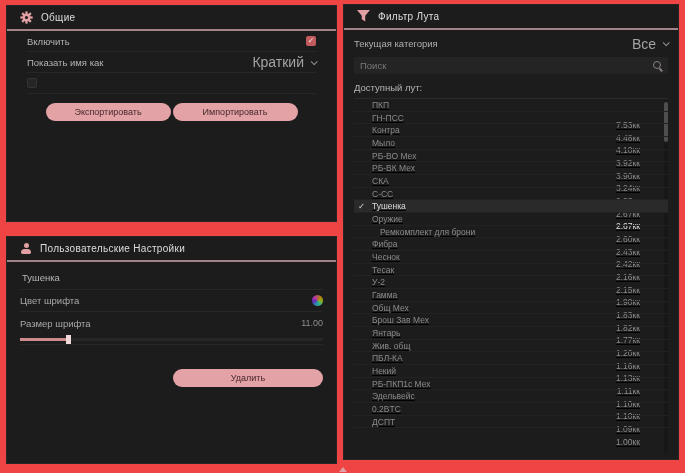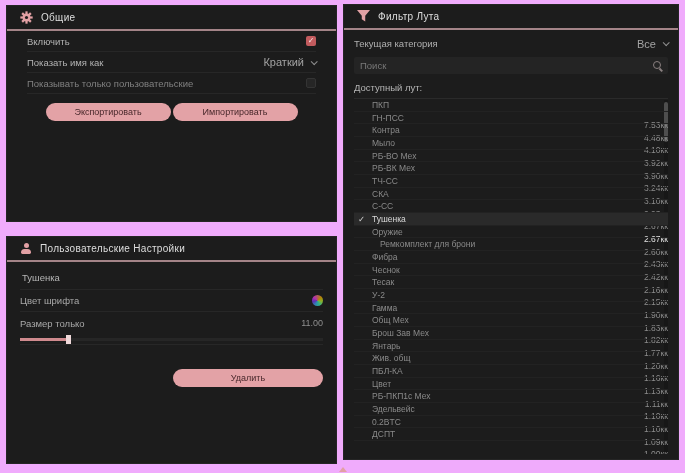--- a/index.html
+++ b/index.html
@@ -1,37 +1,37 @@
 <!DOCTYPE html>
 <html><head>
 <meta charset="utf-8">
 <style>
   * { margin:0; padding:0; box-sizing:border-box; }
   html,body { background:#0a0a0a; }
   body { font-family:"Liberation Sans","DejaVu Sans",sans-serif; width:685px; height:473px; overflow:hidden; }
-  .page { position:relative; width:685px; height:473px; background:#f0abfc; }
+  .page { position:relative; width:685px; height:473px; background:#ef4444; }
 
   .panel { position:absolute; background:#1c1c1c; border:1px solid #252525; }
   .panel-general { left:6px; top:5px; width:331px; height:217px; }
   .panel-custom  { left:6px; top:236px; width:331px; height:228px; }
   .panel-loot    { left:343px; top:4px; width:336px; height:456px; }
 
   .panel-header { display:flex; align-items:center; gap:8px; height:25px; padding:0 13px;
                   border-bottom:2px solid #a48488; }
   .panel-title { color:#dedede; font-size:10px; letter-spacing:.3px; }
   .hdr-icon { display:flex; align-items:center; }
 
   
   .gen-rows { padding:0 20px; }
   .gen-row { height:21px; display:flex; align-items:center; justify-content:space-between;
              border-bottom:1px solid #272727; }
   .gen-row .lbl { font-size:9.5px; color:#b3b3b3; }
   .gen-row.dim .lbl { color:#818181; }
   .dd { display:flex; align-items:center; gap:7px; cursor:pointer; }
-  .dd .dd-val { font-size:11px; color:#a3a3a3; }
+  .dd .dd-val { font-size:14px; color:#a3a3a3; }
   .chev { width:5px; height:5px; border-right:1.4px solid #8f8f8f; border-bottom:1.4px solid #8f8f8f;
           transform:rotate(45deg) translateY(-1px); display:inline-block; }
   .cb { width:10px; height:10px; border-radius:2px; font-size:8px; line-height:10px; text-align:center; cursor:pointer; }
   .cb.on  { background:#c25b5e; color:#f6e6e6; }
   .cb.off { background:#262626; border:1px solid #343434; color:transparent; }
   .btn-row { display:flex; justify-content:center; gap:2px; margin-top:9px; }
   .btn { background:#e3a2a6; color:#47272a; border:none; border-radius:9px; font-size:9px;
          font-family:inherit; padding:4px 0; width:125px; text-align:center; cursor:pointer; }
 
   
@@ -61,21 +61,21 @@
             justify-content:space-between; padding:0 6px; cursor:text;gap:20px; }
   .search .ph { font-size:9.5px; color:#787878; }
   .mag { position:relative; width:9px; height:9px; }
   .mag::before { content:""; position:absolute; left:0; top:0; width:6px; height:6px;
                  border:1.4px solid #8a8080; border-radius:50%; }
   .mag::after { content:""; position:absolute; width:4px; height:1.5px; background:#8a8080;
                 transform:rotate(45deg); right:-1px; bottom:0; }
   .loot-label { font-size:9.5px; color:#b5b5b5; padding:8px 0 5px 0; }
   .loot-list { position:relative; border-top:1px solid #2a2a2a; height:356px; overflow:hidden; }
   .loot-row { position:relative; height:12.68px; display:flex; align-items:center; justify-content:space-between;
-              padding:0 0 0 18px; border-bottom:1px solid #222; cursor:pointer; }
+              padding:0 28px 0 18px; border-bottom:1px solid #222; cursor:pointer;text-decoration:underline; }
   .loot-row .nm { font-size:8.5px; color:#8a8a8a; white-space:nowrap; }
   .loot-row .vl { font-size:8.5px; color:#8c8c8c;margin-top:40px; }
   .loot-row.sel { background:#2a2a2a; }
   .loot-row.sel .nm { color:#d9d9d9; }
   .loot-row.sel .vl { color:#e0e0e0; }
   .loot-row.ind { padding-left:26px; }
   .loot-row .chk { position:absolute; left:4px; top:1px; font-size:8.5px; color:#cfcfcf; }
   .sbar { position:absolute; right:0; top:1px; width:4px; height:353px; background:#171717; }
   .sbar .sthumb { position:absolute; top:2px; left:0; width:4px; height:40px; background:#4e4e4e; border-radius:2px; cursor:grab; }
 
@@ -115,21 +115,20 @@
           <span class="cb on">✓</span>
         </div>
         <div class="gen-row">
           <span class="lbl">Показать имя как</span>
           <span class="dd">
             <span class="dd-val">Краткий</span>
             <span class="chev"></span>
           </span>
         </div>
         <div class="gen-row dim">
-          <span class="lbl">Показывать только пользовательские</span>
           <span class="cb off"></span>
         </div>
       </div>
     <div class="btn-row">
       <button class="btn">Экспортировать</button>
       <button class="btn">Импортировать</button>
     </div>
   </section>
 
   <section class="panel panel-custom">
@@ -137,21 +136,21 @@
       <span class="hdr-icon person"></span>
       <span class="panel-title">Пользовательские Настройки</span>
     </div>
     <div class="cus-body">
       <div class="item-name">Тушенка</div>
       <div class="cus-row">
         <span class="lbl">Цвет шрифта</span>
         <span class="wheel"></span>
       </div>
       <div class="cus-row no-line">
-        <span class="lbl">Размер только</span>
+        <span class="lbl">Размер шрифта</span>
         <span class="val">11.00</span>
       </div>
       <div class="slider">
         <span class="track"></span>
         <span class="fill" id="slider-fill" style="width: 16%;"></span>
         <span class="thumb" id="slider-thumb" style="left: calc(16% - 2px);"></span>
       </div>
       <div class="del-wrap">
         <button class="btn btn-del">Удалить</button>
       </div>
@@ -202,24 +201,20 @@
           </div>
           <div class="loot-row">
             <span class="nm">РБ-ВО Мех</span>
             <span class="vl">3.90кк</span>
           </div>
           <div class="loot-row">
             <span class="nm">РБ-ВК Мех</span>
             <span class="vl">3.24кк</span>
           </div>
           <div class="loot-row">
-            <span class="nm">ТЧ-СС</span>
-            <span class="vl">3.10кк</span>
-          </div>
-          <div class="loot-row">
             <span class="nm">СКА</span>
             <span class="vl">2.93кк</span>
           </div>
           <div class="loot-row">
             <span class="nm">С-СС</span>
             <span class="vl">2.67кк</span>
           </div>
           <div class="loot-row sel">
             <span class="chk">✓</span>
             <span class="nm">Тушенка</span>
@@ -267,21 +262,21 @@
           </div>
           <div class="loot-row">
             <span class="nm">Жив. общ</span>
             <span class="vl">1.16кк</span>
           </div>
           <div class="loot-row">
             <span class="nm">ПБЛ-КА</span>
             <span class="vl">1.13кк</span>
           </div>
           <div class="loot-row">
-            <span class="nm">Цвет</span>
+            <span class="nm">Некий</span>
             <span class="vl">1.11кк</span>
           </div>
           <div class="loot-row">
             <span class="nm">РБ-ПКП1с Мех</span>
             <span class="vl">1.10кк</span>
           </div>
           <div class="loot-row">
             <span class="nm">Эдельвейс</span>
             <span class="vl">1.10кк</span>
           </div>

